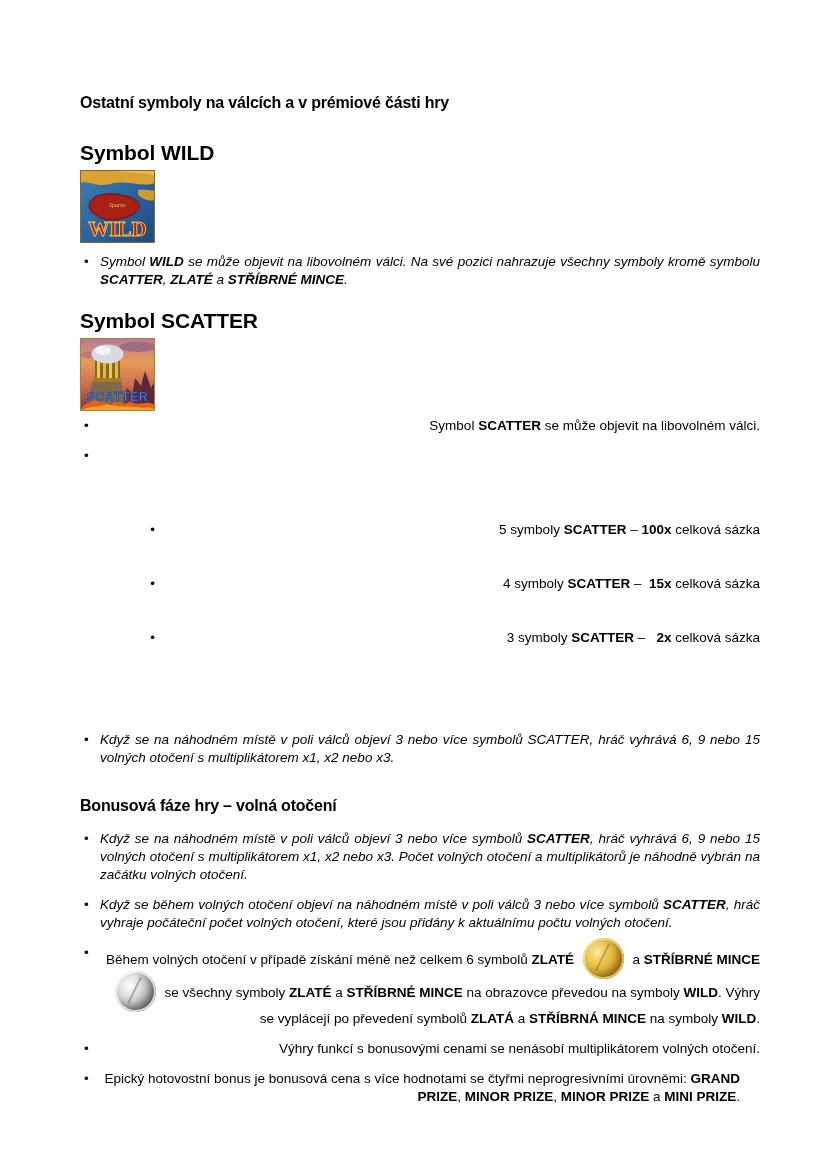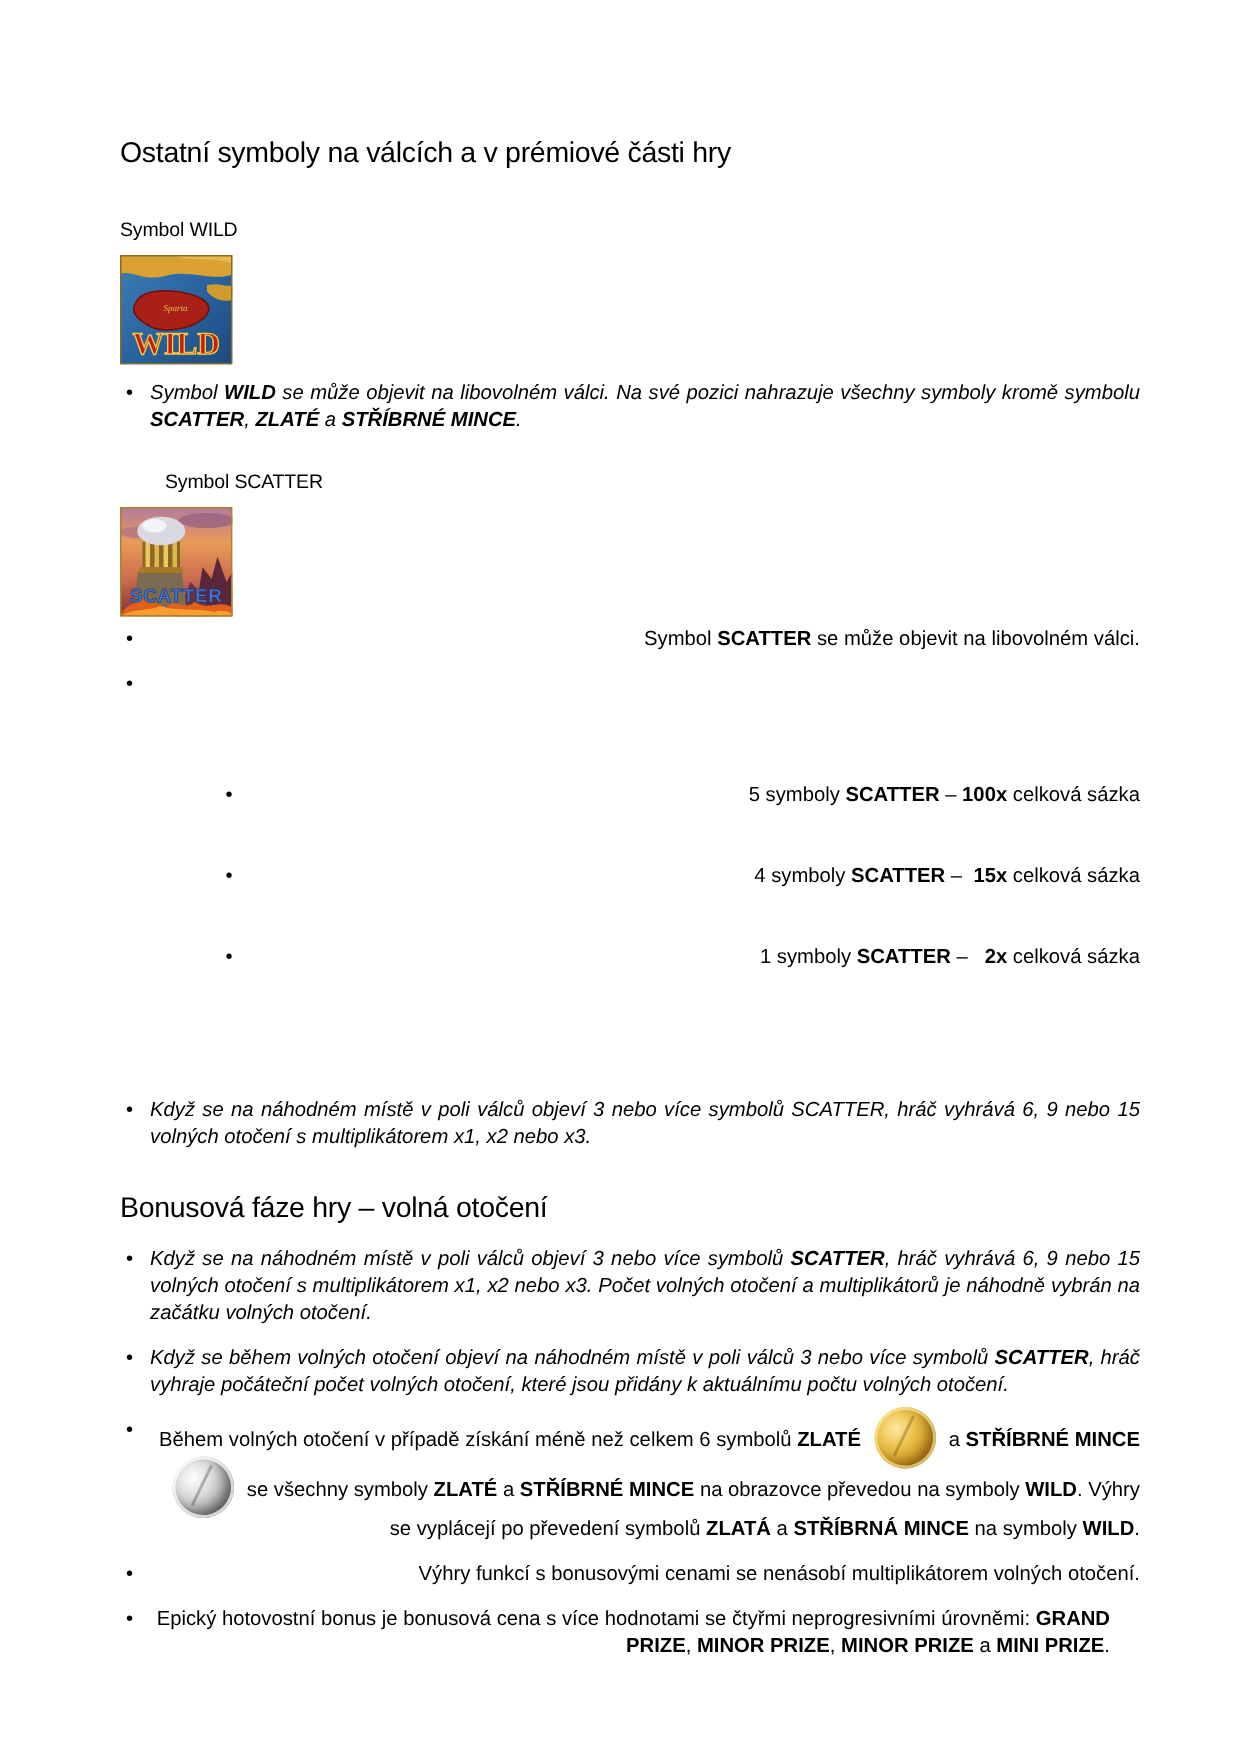--- a/index.html
+++ b/index.html
@@ -6,29 +6,29 @@
   body {
     width:827px; height:1169px;
     background:#ffffff;
     font-family:"Liberation Sans", sans-serif;
     color:#000000;
     position:relative;
   }
   .page { box-sizing:border-box; padding:90px 52px 0 80px; }
 
   h1.doc-title {
-    font-size:19px; line-height:25px; font-weight:normal;
+    font-size:16px; line-height:25px; font-weight:bold;
     margin:0; letter-spacing:-0.2px;
   }
   h1.doc-title.bonus { margin-top:26px; }
   h2.sub-title {
-    font-size:13px; line-height:19px; font-weight:normal;
+    font-size:21px; line-height:19px; font-weight:bold;
     margin:28px 0 0 0; letter-spacing:-0.1px;
   }
-  h2.sub-title.scatter { margin-top:22px;margin-left:30px; }
+  h2.sub-title.scatter { margin-top:22px; }
 
   .symbol-img { display:block; margin-top:8px; }
 
   ul.blist { list-style:none; margin:10px 0 0 0; padding:0; }
   ul.blist.scatter-list { margin-top:6px; }
   ul.blist.bonus-list { margin-top:12px; }
   li.bullet { display:flex; margin:0 0 12px 0; }
   li.bullet:last-child { margin-bottom:0; }
   .marker {
     flex:0 0 20px; width:20px; padding-left:4px; box-sizing:border-box;
@@ -149,21 +149,21 @@
           <li class="bullet">
             <span class="marker">•</span>
             <p class="btext"><span>5 symboly </span><b>SCATTER</b><span> – </span><b>100x</b><span> celková sázka</span></p>
           </li>
           <li class="bullet">
             <span class="marker">•</span>
             <p class="btext"><span>4 symboly </span><b>SCATTER</b><span> –  </span><b>15x</b><span> celková sázka</span></p>
           </li>
           <li class="bullet">
             <span class="marker">•</span>
-            <p class="btext"><span>1 symboly </span><b>SCATTER</b><span> –   </span><b>2x</b><span> celková sázka</span></p>
+            <p class="btext"><span>3 symboly </span><b>SCATTER</b><span> –   </span><b>2x</b><span> celková sázka</span></p>
           </li>
         </ul>
       </div>
     </li>
     <li class="bullet justify">
       <span class="marker">•</span>
       <p class="btext"><span>Když se na náhodném místě v poli válců objeví 3 nebo více symbolů SCATTER, hráč vyhrává 6, 9 nebo 15 volných otočení s multiplikátorem x1, x2 nebo x3.</span></p>
     </li>
   </ul>
 

